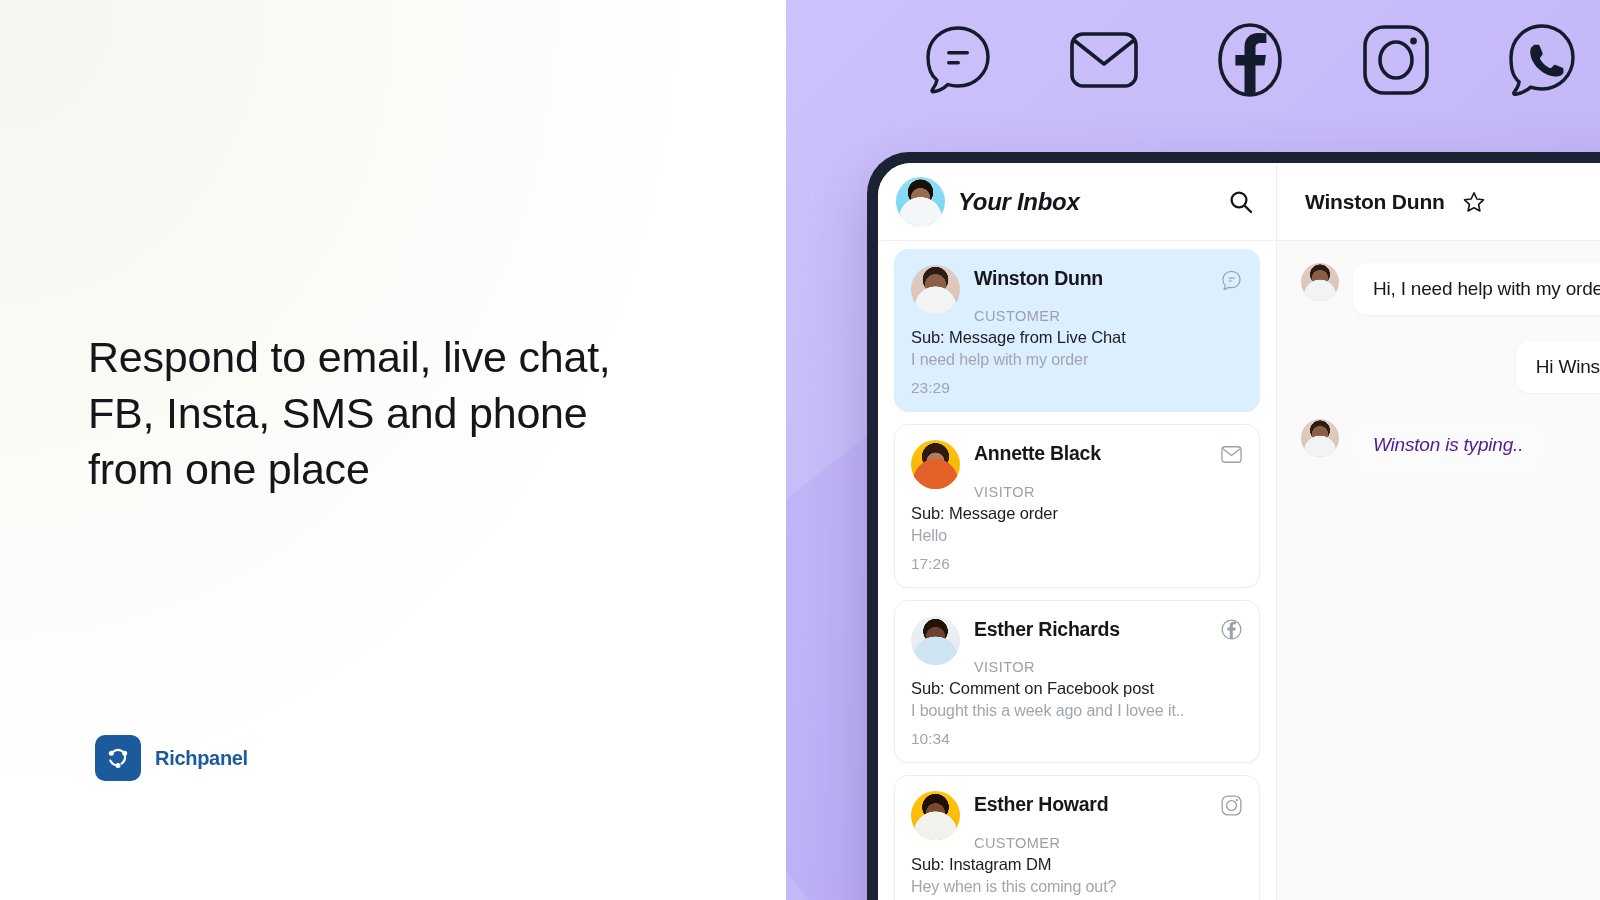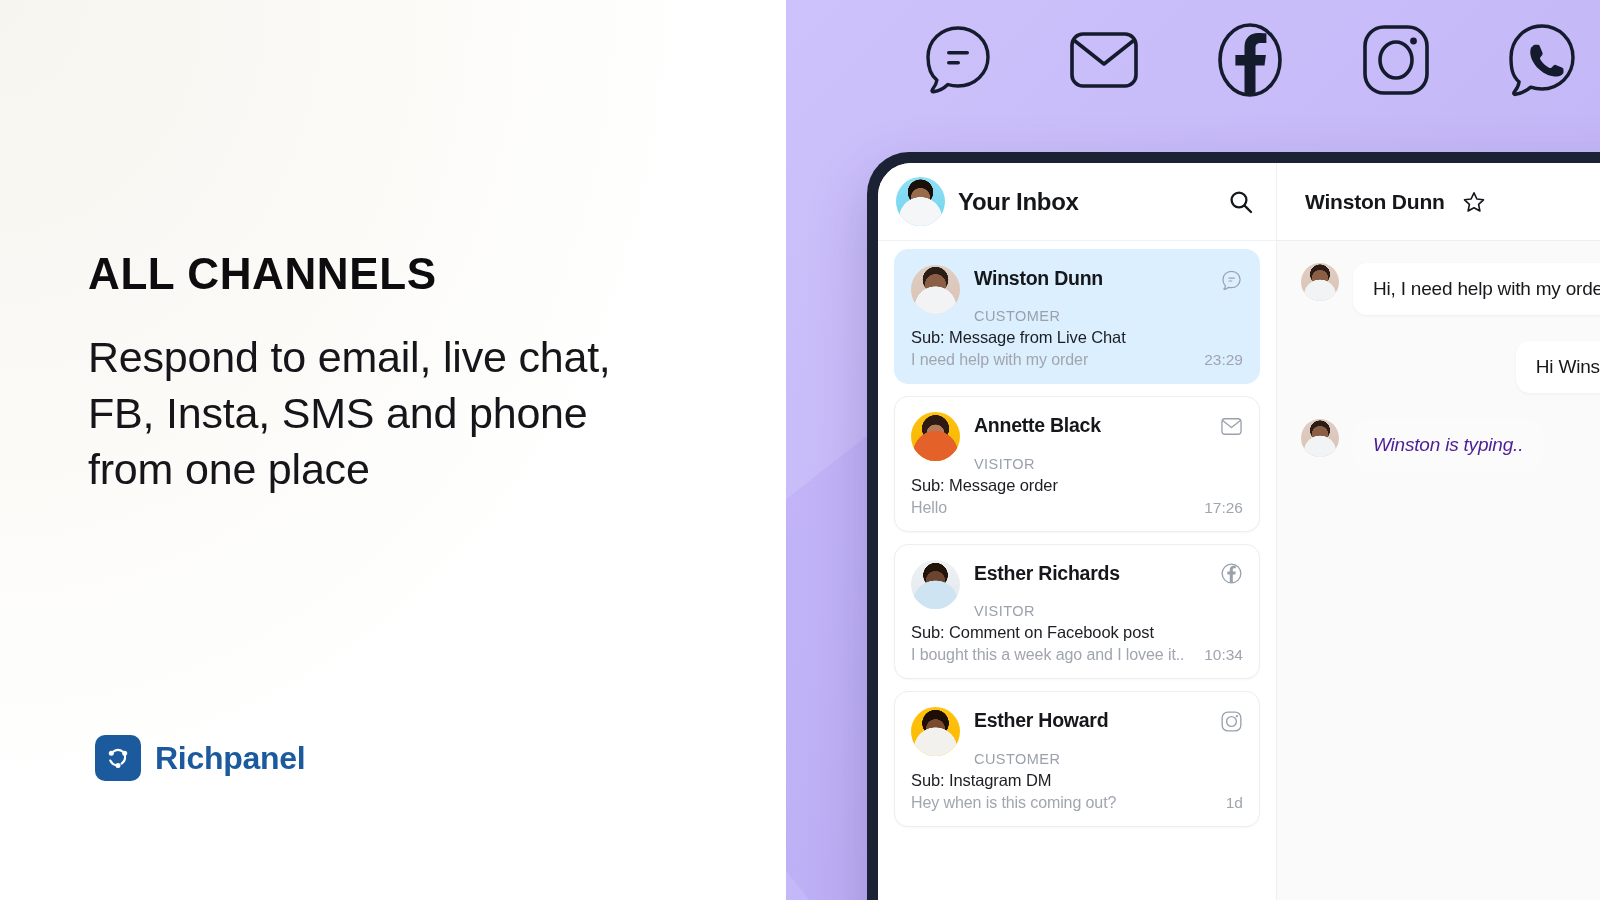--- a/index.html
+++ b/index.html
@@ -31,21 +31,21 @@
     position: absolute; top: 330px; left: 0; width: 540px;
     font-size: 43px; font-weight: 400; line-height: 1.3;
     color: #15151a; letter-spacing: -0.2px;
   }
 
   .brand { position: absolute; top: 735px; left: 7px; display: flex; align-items: center; gap: 14px; }
   .brand-mark {
     width: 46px; height: 46px; border-radius: 10px;
     background: #1b5a9c; display: flex; align-items: center; justify-content: center;
   }
-  .brand-name { font-size: 32px; font-weight: 700; color: #1b5a9c; letter-spacing: -0.3px; }
+  .brand-name { font-size: 20px; font-weight: 700; color: #1b5a9c; letter-spacing: -0.3px; }
 
   
   .right-panel {
     position: absolute; left: 786px; top: 0;
     width: 814px; height: 900px;
     background: #c6b9f9;
     overflow: hidden;
   }
   .right-panel::before {
     content: ""; position: absolute; inset: 0;
@@ -88,38 +88,38 @@
   
   .inbox { width: 399px; height: 100%; background: #ffffff; border-right: 1px solid #eceef1; flex: none; }
   .inbox-head {
     height: 78px; display: flex; align-items: center;
     padding: 0 20px 0 18px; gap: 13px;
     border-bottom: 1px solid #f0f1f4;
   }
   .avatar { border-radius: 50%; flex: none; overflow: hidden; position: relative; }
   .av-48 { width: 49px; height: 49px; }
   .av-36 { width: 38px; height: 38px; }
-  .inbox-title { font-size: 24px; font-weight: 600; color: #15161a; letter-spacing: -0.3px; flex: 1; }
+  .inbox-title { font-size: 24px; font-weight: 600; color: #15161a; letter-spacing: -0.3px; flex: 1; font-style: italic; }
   .icon-btn { width: 30px; height: 30px; display: flex; align-items: center; justify-content: center; flex: none; }
 
   .conv-list { padding: 8px 16px 0 16px; }
   .conv {
     border-radius: 14px; padding: 15px 16px 14px 16px;
     margin-bottom: 12px; background: #fff;
     border: 1px solid #edeef1;
     box-shadow: 0 1px 2px rgba(20,20,40,0.035);
   }
   .conv.selected { background: #dcefff; border-color: #dcefff; box-shadow: none; }
   .conv-top { display: flex; align-items: flex-start; gap: 14px; }
   .conv-who { flex: 1; min-width: 0; padding-top: 2px; }
   .conv-name { font-size: 19.5px; font-weight: 700; color: #16171b; letter-spacing: -0.25px; line-height: 1.15; }
   .conv-role { font-size: 14.5px; color: #9ba1ab; letter-spacing: 0.45px; margin-top: 19px; }
   .conv-chan { width: 24px; height: 24px; flex: none; display: flex; align-items: center; justify-content: center; margin-top: 2px; }
   .conv-sub { font-size: 16.5px; color: #1d1e23; margin-top: 4px; letter-spacing: -0.1px; }
-  .conv-foot { display: flex; align-items: baseline; gap: 10px; margin-top: 4px; }
+  .conv-foot { display: flex; align-items: baseline; gap: 10px; margin-top: 4px; flex-direction: column; }
   .conv-prev { flex: 1; font-size: 16px; color: #a0a5ae; white-space: nowrap; overflow: hidden; text-overflow: ellipsis; letter-spacing: -0.1px; }
   .conv-time { font-size: 15.5px; color: #a0a5ae; flex: none; }
 
   
   .chat { flex: 1; height: 100%; background: #fafafa; display: flex; flex-direction: column; min-width: 0; }
   .chat-head {
     height: 78px; flex: none; background: #fff;
     display: flex; align-items: center; gap: 14px;
     padding: 0 28px; border-bottom: 1px solid #eceef1;
   }
@@ -164,21 +164,20 @@
       radial-gradient(circle at 50% 31%, #1a1008 0 30%, rgba(0,0,0,0) 31%),
       linear-gradient(#8fe0f5, #6fd3ef); }
 </style>
 </head>
 <body>
 
 <div class="stage">
 
   <div class="left-panel">
     <div class="left-inner">
-      <div class="eyebrow">ALL CHANNELS</div>
       <div class="subhead">Respond to email, live chat, FB, Insta, SMS and phone from one place</div>
 
       <div class="brand">
         <div class="brand-mark">
           <svg width="28" height="28" viewBox="0 0 28 28" aria-hidden="true">
             <g fill="none" stroke="#ffffff" stroke-width="2.1" stroke-linecap="round">
               <path d="M9.2 7.6a8.2 8.2 0 0 1 9.6 0"></path>
               <path d="M20.6 10.6a8.2 8.2 0 0 1 -3 9.1"></path>
               <path d="M14.4 21.2a8.2 8.2 0 0 1 -8.1 -4.7"></path>
             </g>

